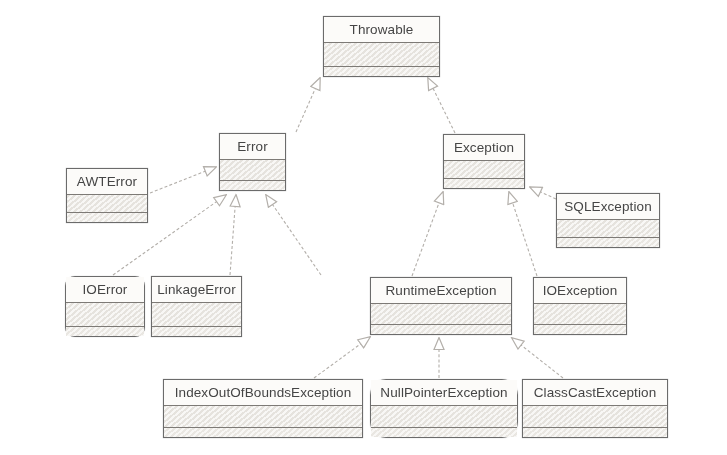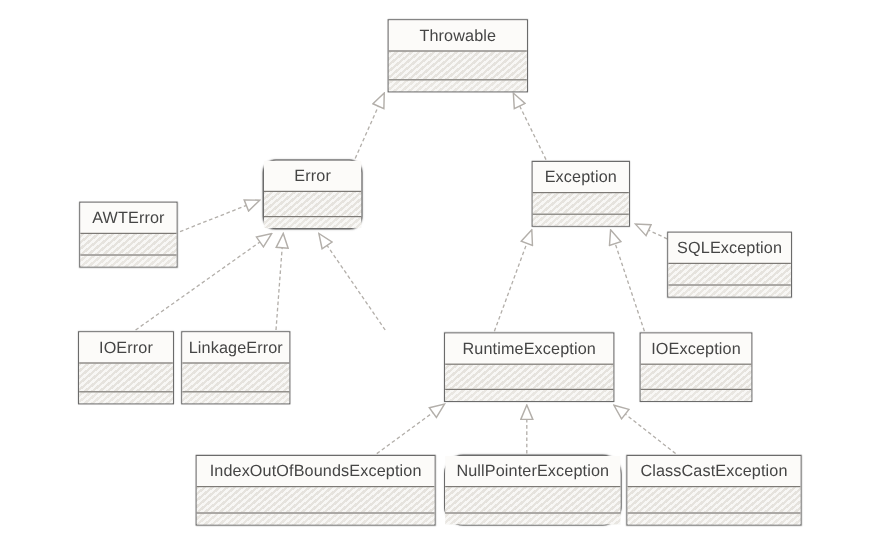--- a/index.html
+++ b/index.html
@@ -61,41 +61,41 @@
       <line x1="556" y1="199" x2="530" y2="187" marker-end="url(#tri)"></line>
       <line x1="314" y1="378" x2="370" y2="337" marker-end="url(#tri)"></line>
       <line x1="439" y1="378" x2="439" y2="338" marker-end="url(#tri)"></line>
       <line x1="563" y1="378" x2="512" y2="338" marker-end="url(#tri)"></line>
     </svg>
 <div class="uml-class" style="left: 323px; top: 16px; width: 117px; height: 61px;">
       <div class="uml-name">Throwable</div>
       <div class="uml-attrs"></div>
       <div class="uml-methods"></div>
     </div>
-    <div class="uml-class" style="left: 219px; top: 133px; width: 83px; height: 58px; border-radius: 11px;">
+    <div class="uml-class" style="left: 219px; top: 133px; width: 67px; height: 58px;">
       <div class="uml-name">Error</div>
       <div class="uml-attrs"></div>
       <div class="uml-methods"></div>
     </div>
     <div class="uml-class" style="left: 443px; top: 134px; width: 82px; height: 55px;">
       <div class="uml-name">Exception</div>
       <div class="uml-attrs"></div>
       <div class="uml-methods"></div>
     </div>
     <div class="uml-class" style="left: 66px; top: 168px; width: 82px; height: 55px;">
       <div class="uml-name">AWTError</div>
       <div class="uml-attrs"></div>
       <div class="uml-methods"></div>
     </div>
     <div class="uml-class" style="left: 556px; top: 193px; width: 104px; height: 55px;">
       <div class="uml-name">SQLException</div>
       <div class="uml-attrs"></div>
       <div class="uml-methods"></div>
     </div>
-    <div class="uml-class" style="left: 65px; top: 276px; width: 80px; height: 61px;">
+    <div class="uml-class" style="left: 65px; top: 276px; width: 80px; height: 61px; border-radius: 10px;">
       <div class="uml-name">IOError</div>
       <div class="uml-attrs"></div>
       <div class="uml-methods"></div>
     </div>
     <div class="uml-class" style="left: 151px; top: 276px; width: 91px; height: 61px;">
       <div class="uml-name">LinkageError</div>
       <div class="uml-attrs"></div>
       <div class="uml-methods"></div>
     </div>
     <div class="uml-class" style="left: 370px; top: 277px; width: 142px; height: 58px;">

